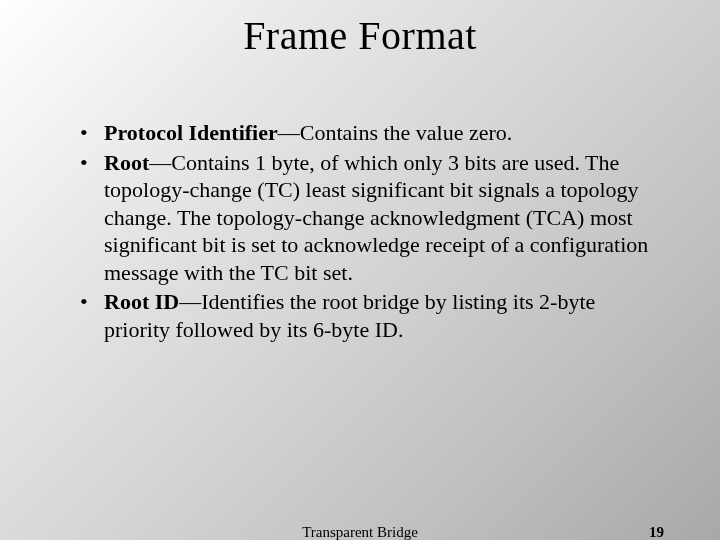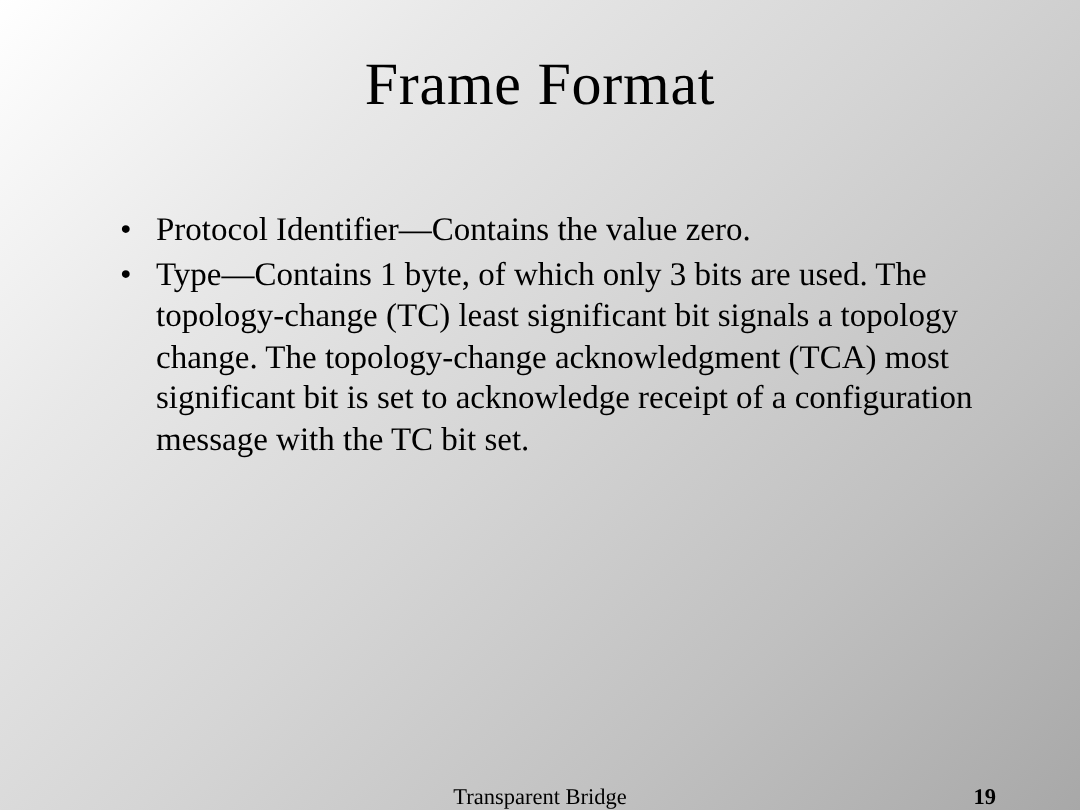--- a/index.html
+++ b/index.html
@@ -12,21 +12,21 @@
   body {
     background: linear-gradient(135deg, #ffffff 0%, #e8e8e8 25%, #d5d5d5 50%, #c0c0c0 75%, #a8a8a8 100%);
     font-family: "Times New Roman", Times, serif;
     color: #000;
     position: relative;
   }
   .slide {
     width: 720px;
     height: 540px;
     box-sizing: border-box;
-    padding: 32px 60px 0 60px;
+    padding: 12px 60px 0 60px;
     position: relative;
   }
   .title {
     text-align: center;
     font-size: 40px;
     font-weight: 400;
     margin: 0 0 60px 0;
     letter-spacing: 0.5px;
   }
   ul.bullets {
@@ -41,21 +41,21 @@
     padding-left: 24px;
     margin-bottom: 2px;
   }
   ul.bullets li::before {
     content: "•";
     position: absolute;
     left: 0;
     top: 0;
     font-size: 22px;
   }
-  .term { font-weight: normal; }
+  .term { font-weight: bold; }
   .footer {
     position: absolute;
     bottom: 16px;
     left: 0;
     width: 720px;
     font-size: 15px;
     font-family: "Times New Roman", Times, serif;
   }
   .footer-center {
     position: absolute;
@@ -73,21 +73,24 @@
 <body>
 
 <div class="slide">
   <h1 class="title">Frame Format</h1>
 
   <ul class="bullets">
     <li>
       <span class="term">Protocol Identifier</span><span>—Contains the value zero.</span>
     </li>
     <li>
-      <span class="term">Type</span><span>—Contains 1 byte, of which only 3 bits are used. The topology-change (TC) least significant bit signals a topology change. The topology-change acknowledgment (TCA) most significant bit is set to acknowledge receipt of a configuration message with the TC bit set.</span>
+      <span class="term">Root</span><span>—Contains 1 byte, of which only 3 bits are used. The topology-change (TC) least significant bit signals a topology change. The topology-change acknowledgment (TCA) most significant bit is set to acknowledge receipt of a configuration message with the TC bit set.</span>
+    </li>
+    <li>
+      <span class="term">Root ID</span><span>—Identifies the root bridge by listing its 2-byte priority followed by its 6-byte ID.</span>
     </li>
   </ul>
 
   <div class="footer">
     <span class="footer-center">Transparent Bridge</span>
     <span class="footer-right">19</span>
   </div>
 </div>
 
 </body></html>

